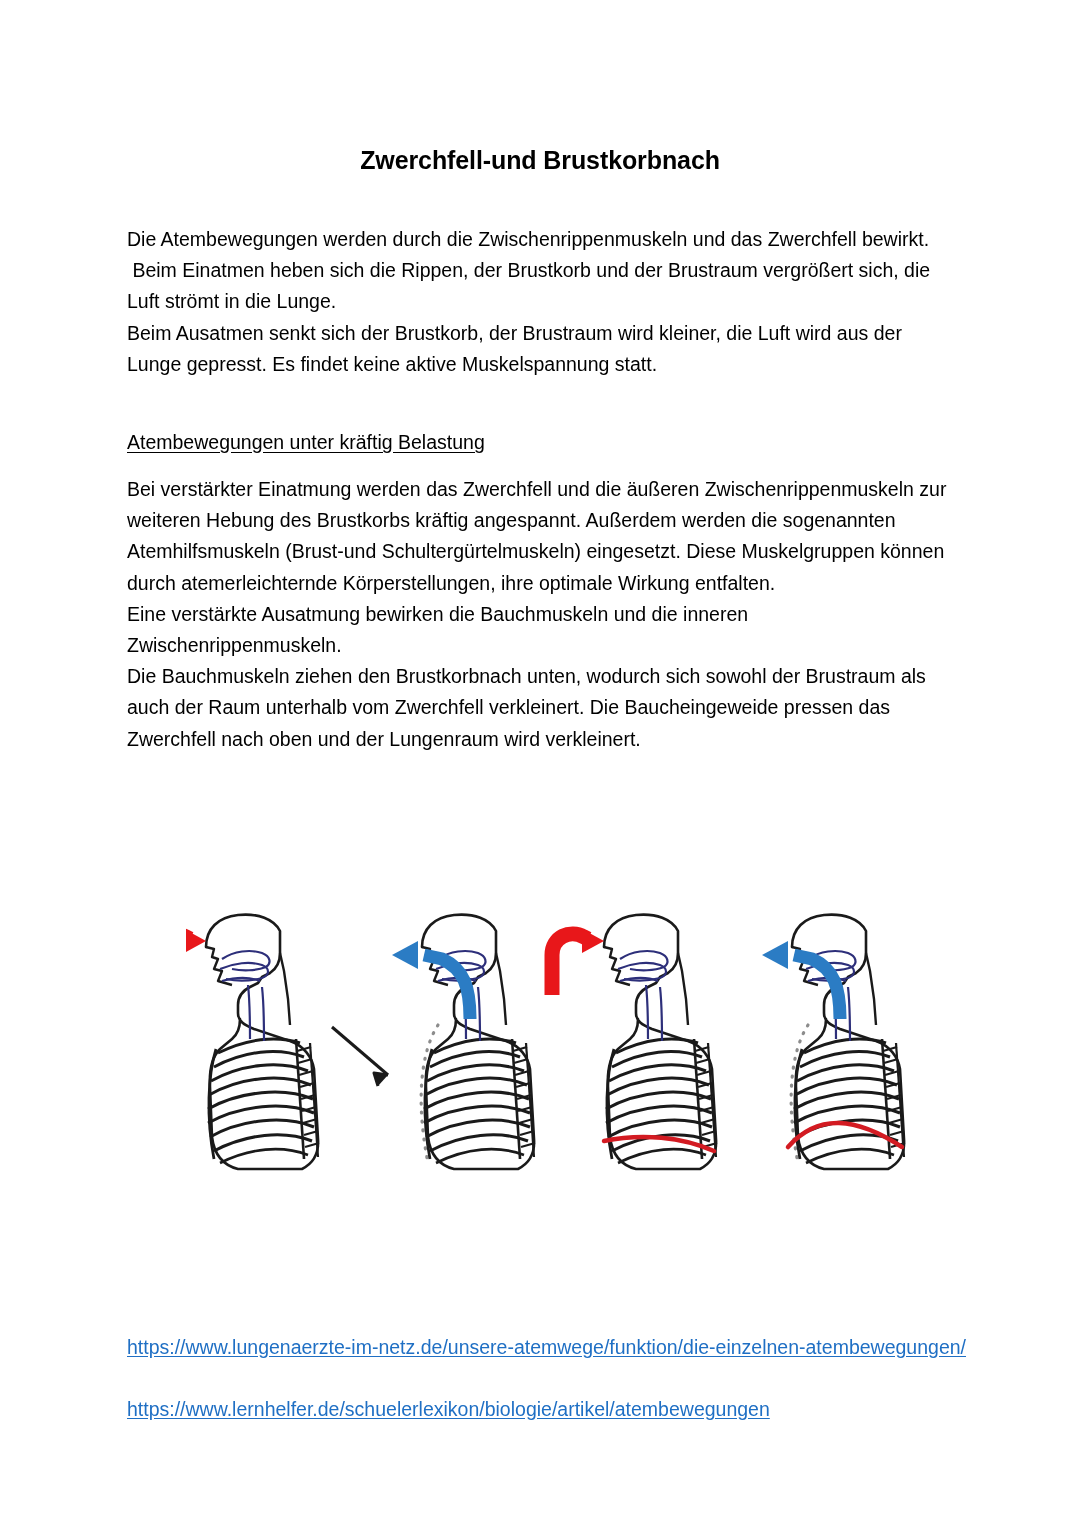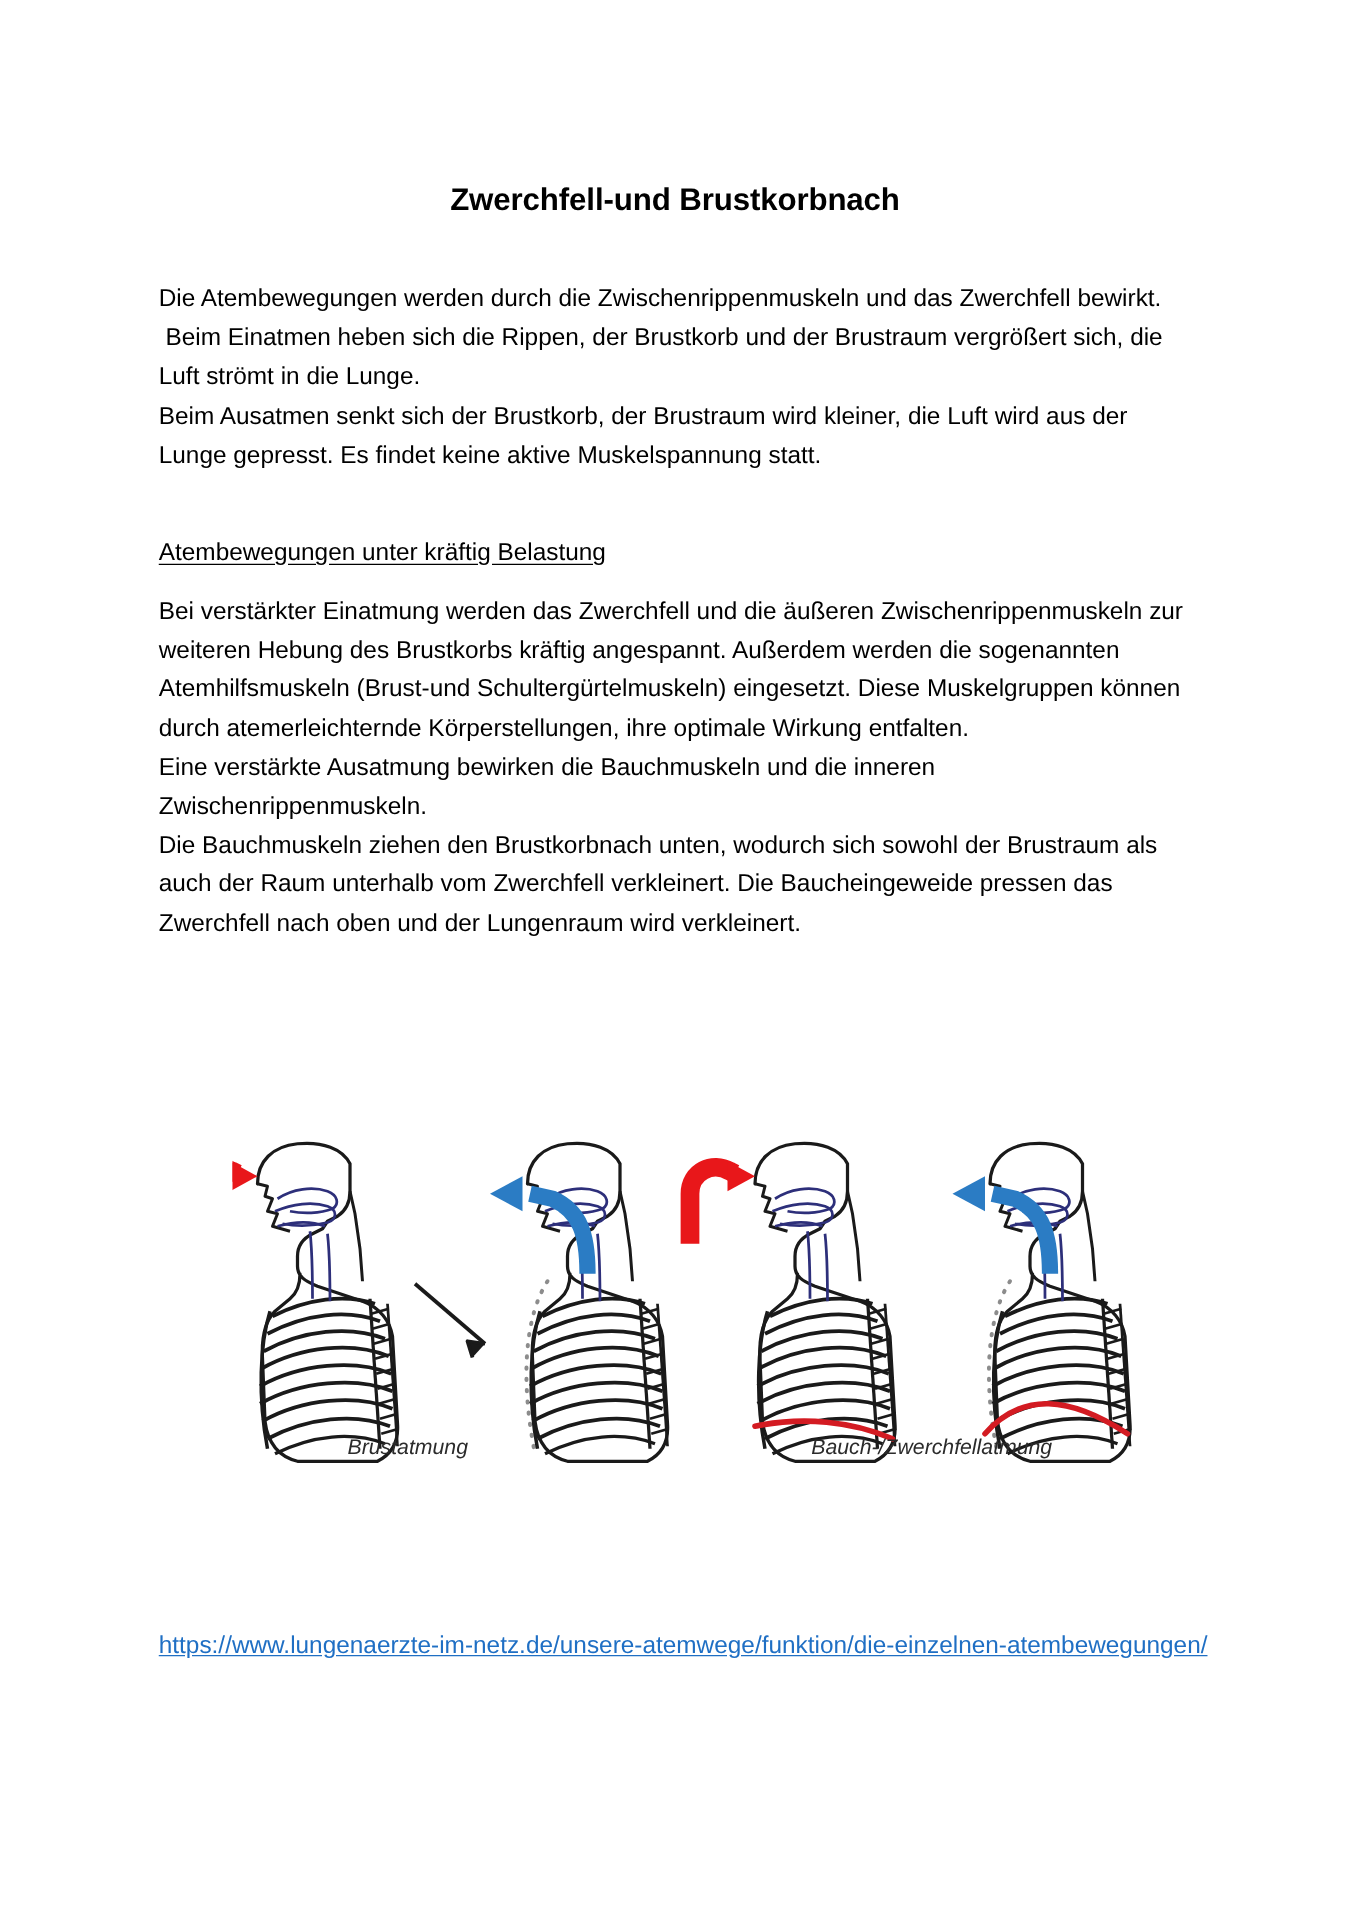--- a/index.html
+++ b/index.html
@@ -98,21 +98,21 @@
     width: 840px;
     font-size: 19.5px;
     line-height: 31.2px;
   }
   .links a {
     color: #1f6fc4;
     text-decoration: underline;
     text-underline-offset: 2px;
     word-break: break-all;
   }
-  .links .link-line { display: block; }
+  .links .link-line { display: block; margin-top: 31px; }
 </style>
 </head>
 <body>
 
 <div class="page">
 
   <h1 class="doc-title">Zwerchfell-und Brustkorbnach</h1>
 
   <div class="text-block" id="intro-block">
     <p>Die Atembewegungen werden durch die Zwischenrippenmuskeln und das Zwerchfell bewirkt.
@@ -247,22 +247,19 @@
         <g>
           <path d="M62,112 C62,80 56,62 34,52 L16,48" fill="none" stroke="#2b7cc4" stroke-width="13" stroke-linecap="butt"></path>
           <path d="M-16,48 L10,34 L10,62 Z" fill="#2b7cc4"></path>
         </g>
 
         <path d="M10,240 C40,206 78,210 124,240" fill="none" stroke="#d31b22" stroke-width="4.5" stroke-linecap="round"></path>
       </g>
     </svg>
   </div>
 
-  <div class="caption-row">
-    <div class="caption" id="caption-chest">Brustatmung</div>
-    <div class="caption" id="caption-belly">Bauch-/Zwerchfellatmung</div>
-  </div>
 
   <div class="links">
     <a class="link-line" href="#">https://www.lungenaerzte-im-netz.de/unsere-atemwege/funktion/die-einzelnen-atembewegungen/</a>
+    <a class="link-line" href="#">https://www.lernhelfer.de/schuelerlexikon/biologie/artikel/atembewegungen</a>
   </div>
 
 </div>
 
 </body></html>

